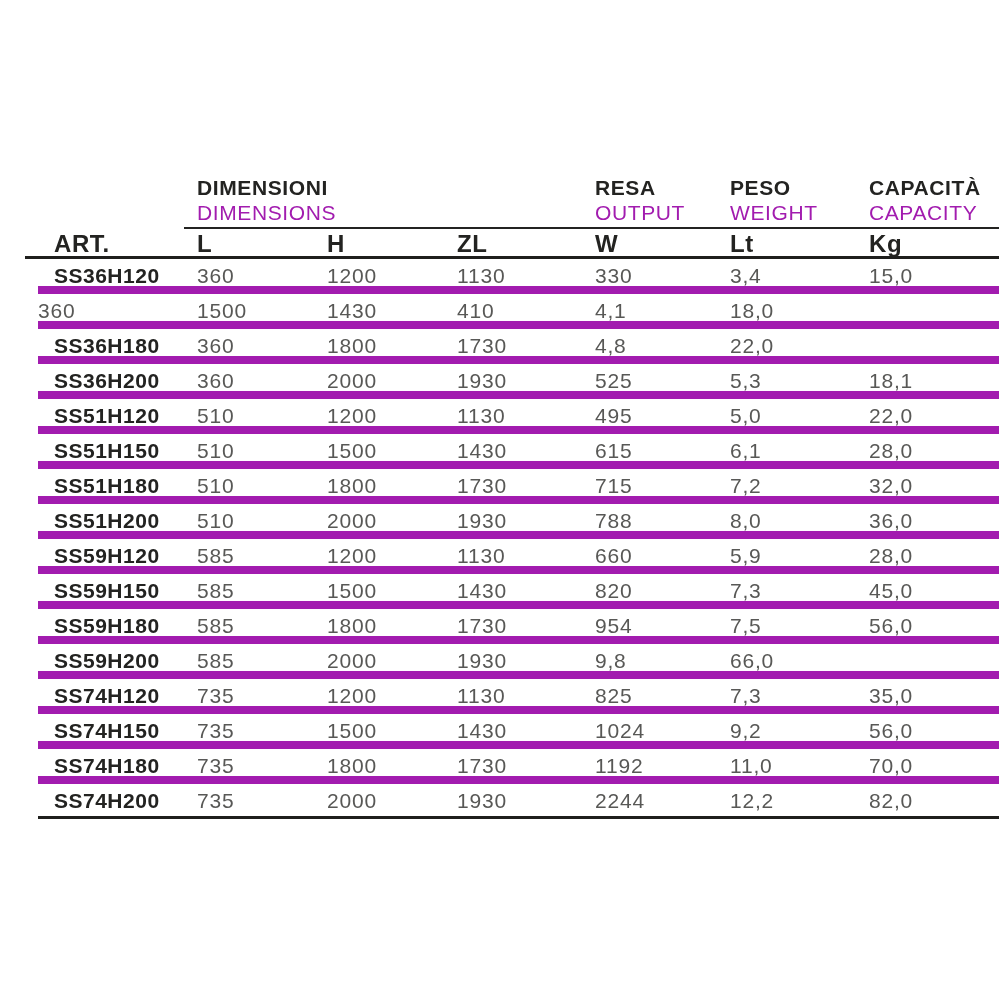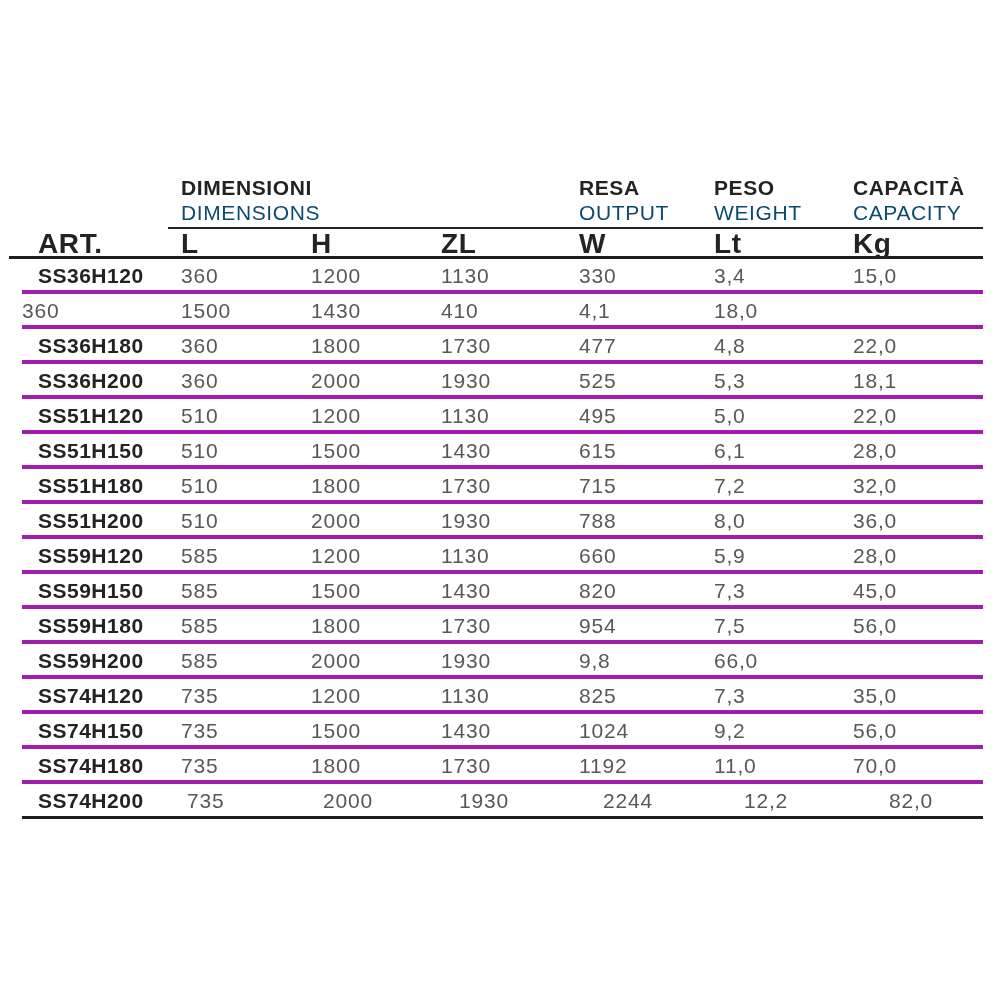--- a/index.html
+++ b/index.html
@@ -4,71 +4,71 @@
 <style>
   * { margin: 0; padding: 0; box-sizing: border-box; }
   html, body {
     width: 1000px; height: 1000px;
     background: #ffffff;
     font-family: "Liberation Sans", sans-serif;
     overflow: hidden;
   }
   .sheet {
     position: absolute;
-    left: 9px; top: 175px;
+    left: 25px; top: 175px;
     width: 974px;
   }
   
   .groups-row {
     display: grid;
     grid-template-columns: 172px 398px 135px 139px 1fr;
     height: 52px;
   }
   .g-cell { overflow: visible; white-space: nowrap; }
   .g-it, .g-en {
     display: block;
     font-size: 21px;
     line-height: 24px;
     letter-spacing: 0.6px;
     padding-top: 1px;
   }
   .g-it { color: #232321; font-weight: 700; }
-  .g-en { color: #0c4a6e; font-weight: 400; }
+  .g-en { color: #a21caf; font-weight: 400; }
   .group-underline {
     height: 0;
     border-top: 2px solid #232321;
     margin-left: 159px;
   }
   
   .cols-row {
     display: grid;
     grid-template-columns: 172px 130px 130px 138px 135px 139px 1fr;
     height: 30px;
     border-bottom: 3px solid #1f1f1d;
   }
   .col-h {
-    font-size: 28px;
+    font-size: 24px;
     line-height: 29px;
     font-weight: 700;
     color: #232321;
     letter-spacing: 0.6px;
     white-space: nowrap;
   }
   .col-h.first { padding-left: 29px; }
   
   .tbody {
     margin-left: 13px;
   }
   .row {
     display: grid;
     grid-template-columns: 159px 130px 130px 138px 135px 139px 1fr;
     height: 35px;
-    border-bottom: 4px solid #a21caf;
-  }
-  .row:last-child { border-bottom-width: 3px; border-bottom-color: #1f1f1d; gap: 6px; }
+    border-bottom: 8px solid #a21caf;
+  }
+  .row:last-child { border-bottom-width: 3px; border-bottom-color: #1f1f1d; }
   .cell {
     font-size: 21px;
     line-height: 33px;
     color: #585856;
     letter-spacing: 0.8px;
     white-space: nowrap;
   }
   .cell.art {
     padding-left: 16px;
     color: #232321;
@@ -131,21 +131,20 @@
       <div class="cell">410</div>
       <div class="cell">4,1</div>
       <div class="cell">18,0</div>
     </div>
 
     <div class="row">
       <div class="cell art">SS36H180</div>
       <div class="cell">360</div>
       <div class="cell">1800</div>
       <div class="cell">1730</div>
-      <div class="cell">477</div>
       <div class="cell">4,8</div>
       <div class="cell">22,0</div>
     </div>
 
     <div class="row">
       <div class="cell art">SS36H200</div>
       <div class="cell">360</div>
       <div class="cell">2000</div>
       <div class="cell">1930</div>
       <div class="cell">525</div>

